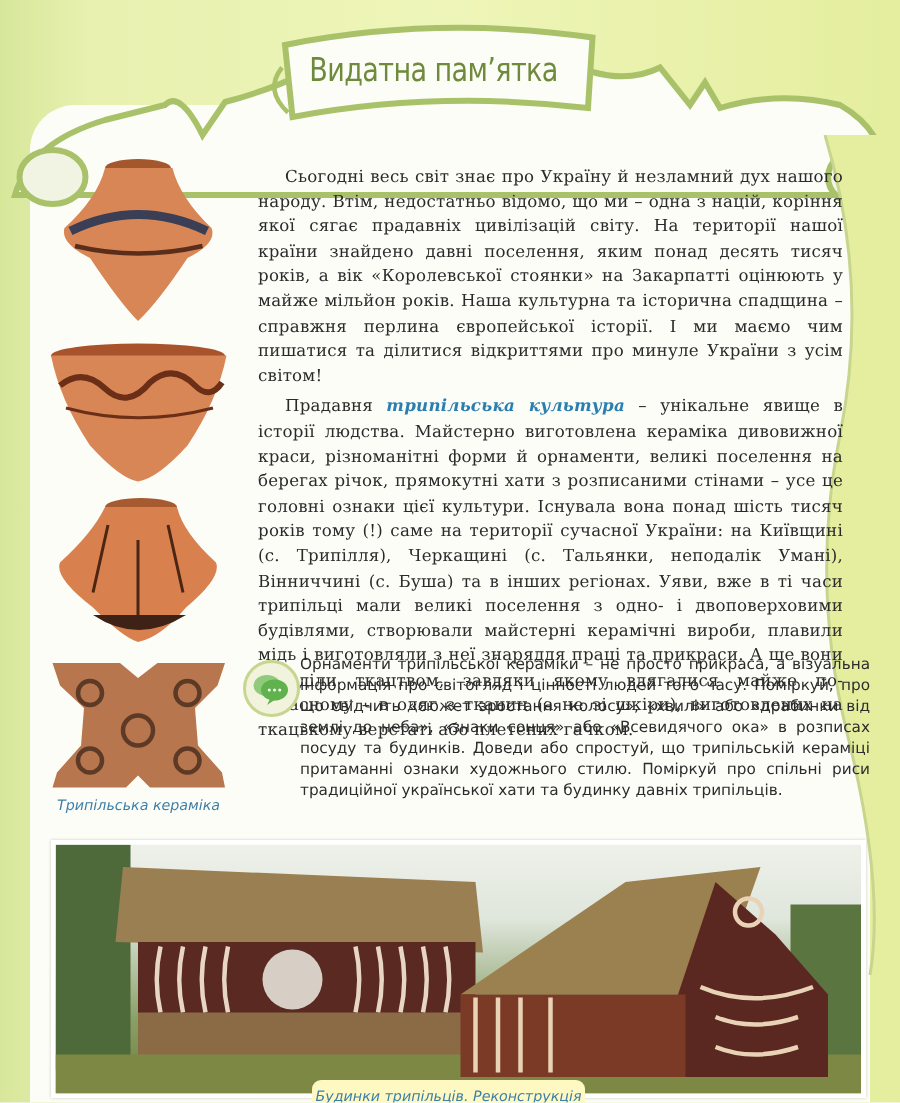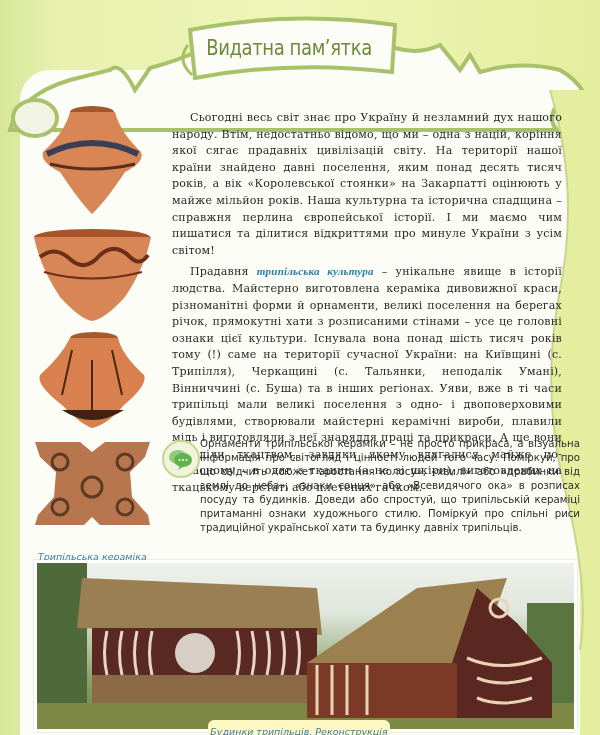--- a/index.html
+++ b/index.html
@@ -25,35 +25,35 @@
       letter-spacing: -0.5px; transform: scaleX(0.82); white-space: nowrap;
     }
     .pots { position: absolute; left: 30px; top: 102px; width: 125px; }
     .pot { position: absolute; }
     .main-text {
       position: absolute; left: 168px; top: 106px; width: 398px;
       font-size: 11.1px; line-height: 16.6px; color: #2a2a2a;
       text-align: justify; letter-spacing: 0.15px;
     }
     .main-text p { margin: 4px; text-indent: 18px; }
-    .main-text .term { color: #2b7fb0; font-style: italic; font-weight: bold; font-family: Liberation Serif, serif; }
+    .main-text .term { color: #2b7fb0; font-style: italic; font-weight: bold; }
     .task-icon {
       position: absolute; left: 162px; top: 440px; width: 34px; height: 34px;
       border-radius: 50%; background: #f1f3dc; border: 2px solid #c8d58f;
       display: flex; align-items: center; justify-content: center;
     }
     .task-text {
       position: absolute; left: 200px; top: 437px; width: 380px;
       font-family: "DejaVu Sans", sans-serif; font-size: 10.2px; line-height: 14px;
       font-weight: normal; color: #2c2c2c; text-align: justify;
     }
     .caption-ceramics {
       position: absolute; left: 38px; top: 532px;
       font-family: "DejaVu Sans", sans-serif; font-style: italic;
-      font-size: 9.5px; color: #3e7fa7; margin-top: 19px;
+      font-size: 9.5px; color: #3e7fa7;
     }
     .photo {
       position: absolute; left: 34px; top: 560px; width: 537px; height: 166px;
       border: 3px solid #fff; box-shadow: 0 0 2px rgba(0,0,0,0.2);
       background: linear-gradient(180deg, #eef1ea 0%, #dfe6dc 30%, #8aa068 70%, #6d7a3b 100%);
       overflow: hidden;
     }
     .caption-houses {
       position: absolute; left: 208px; top: 720px; width: 182px; height: 22px;
       background: #fef9c3; border-radius: 6px 6px 0 0;

